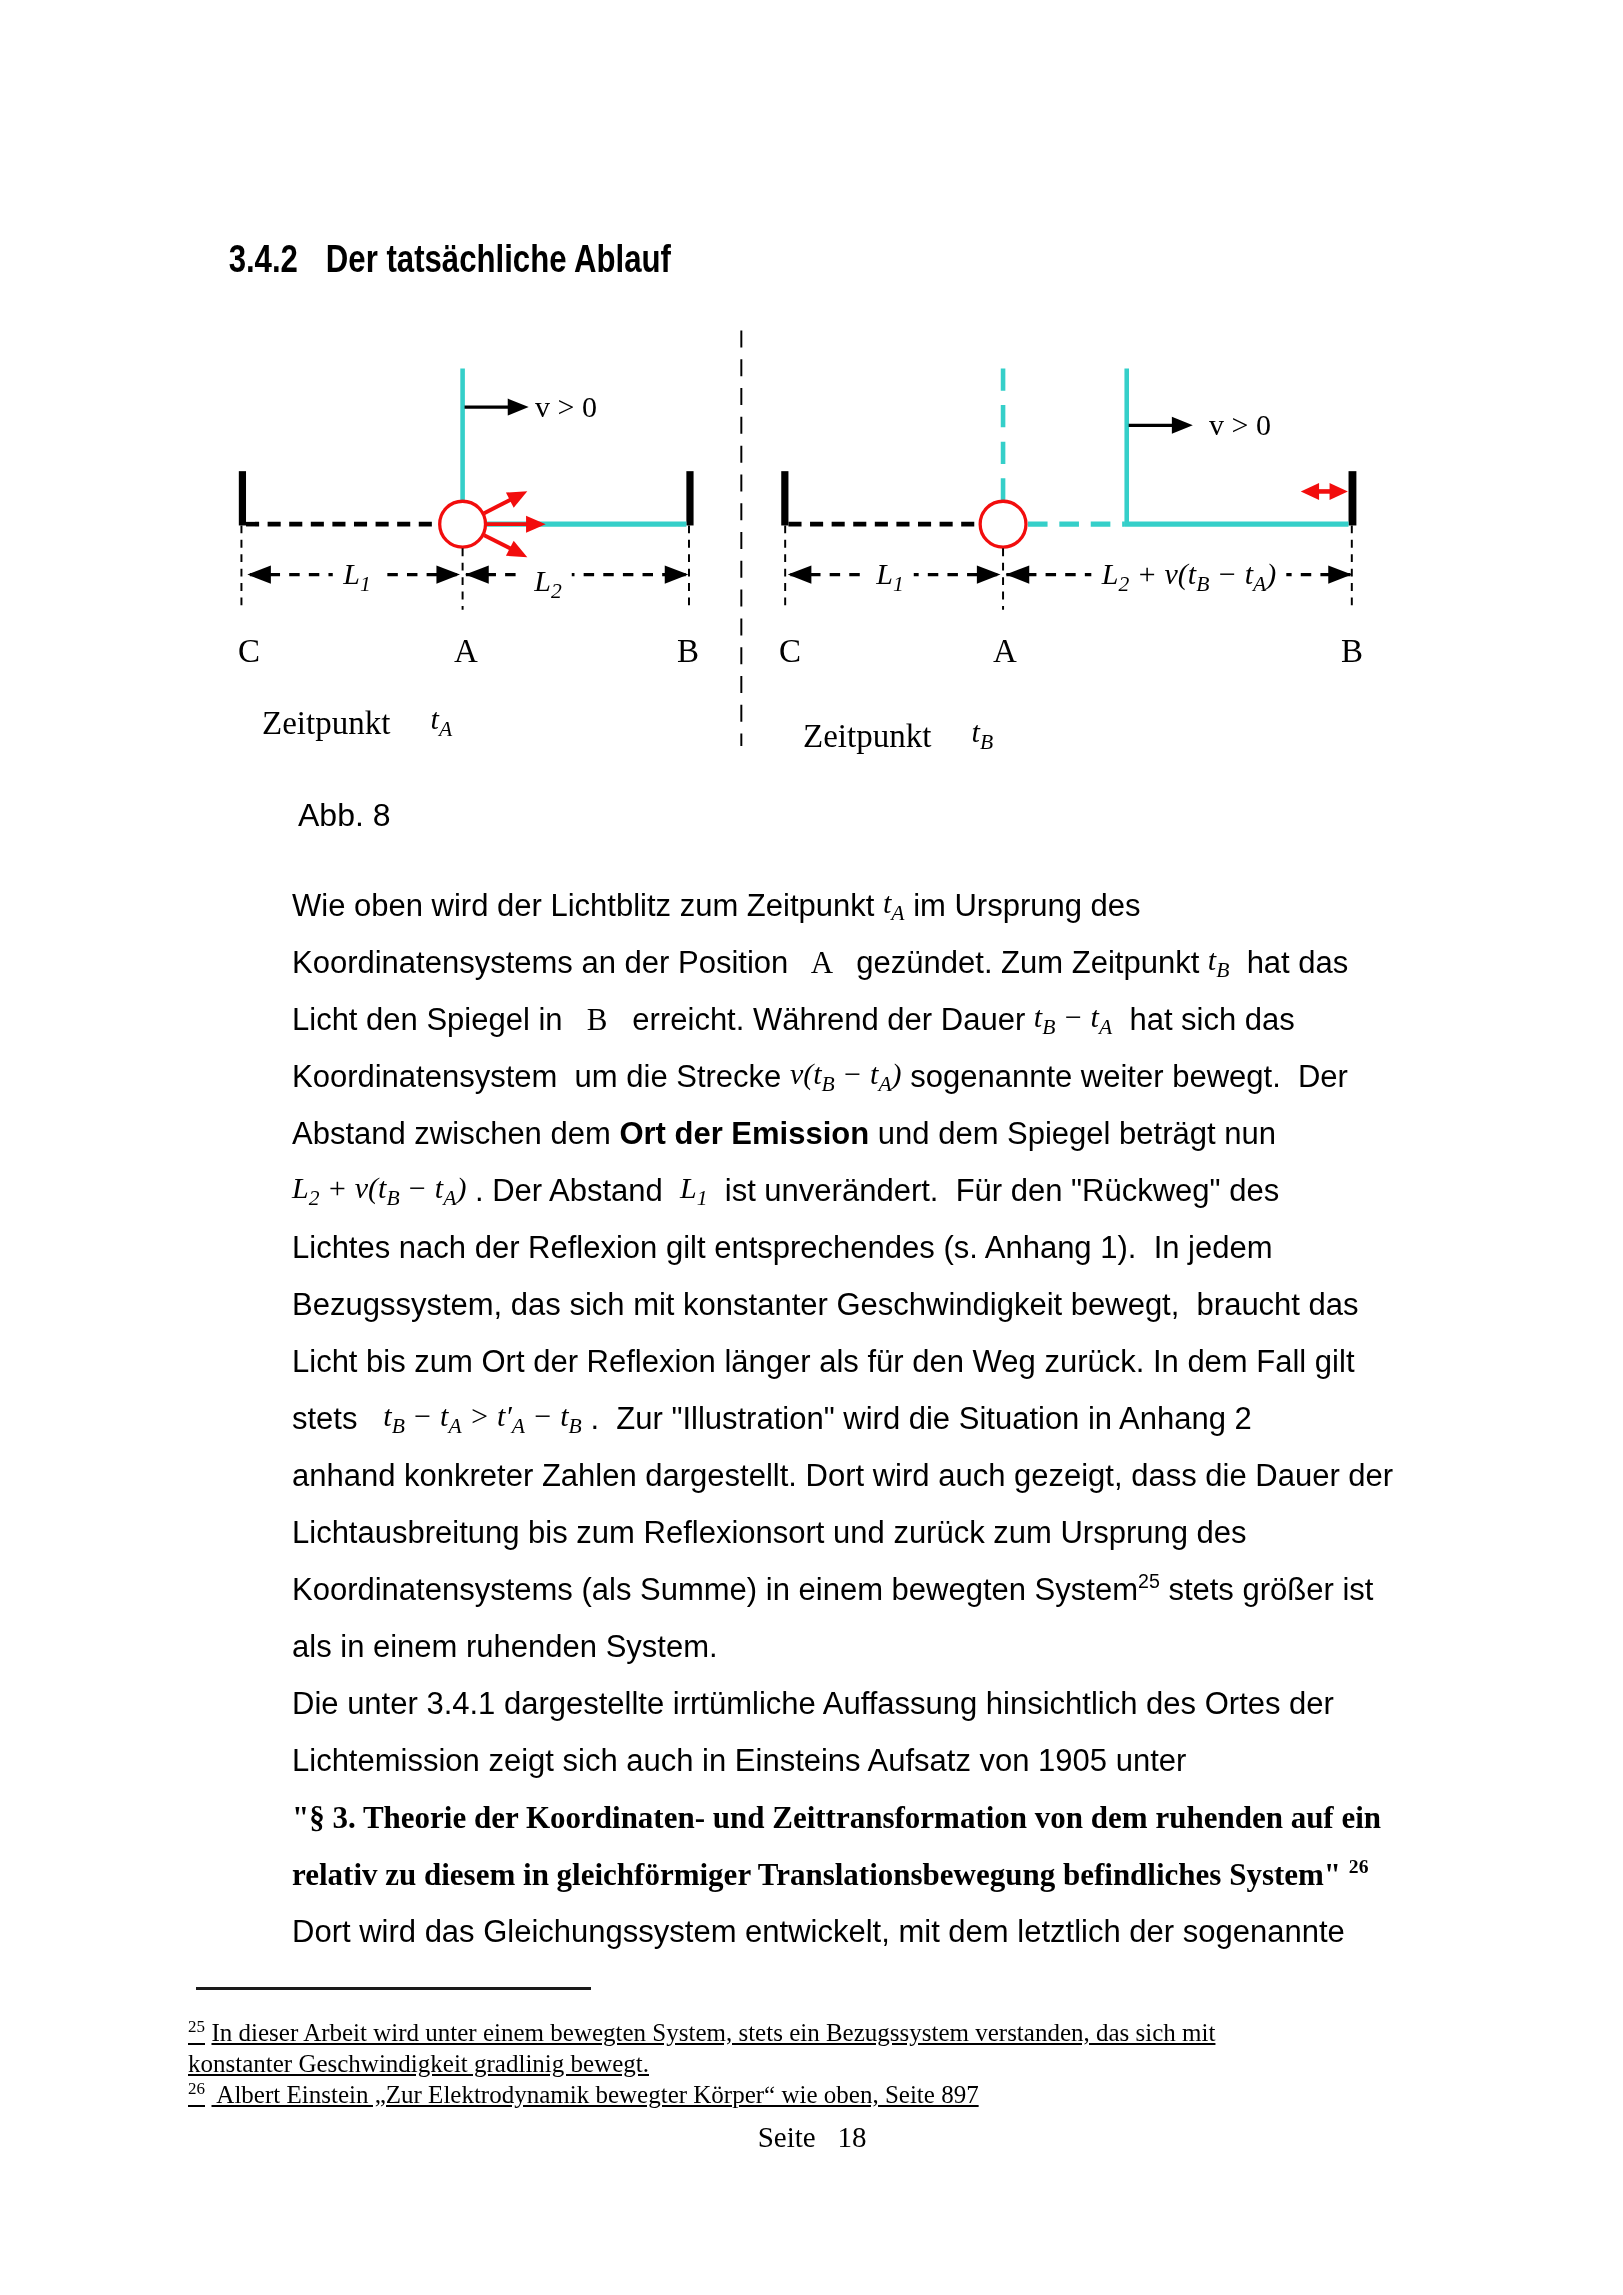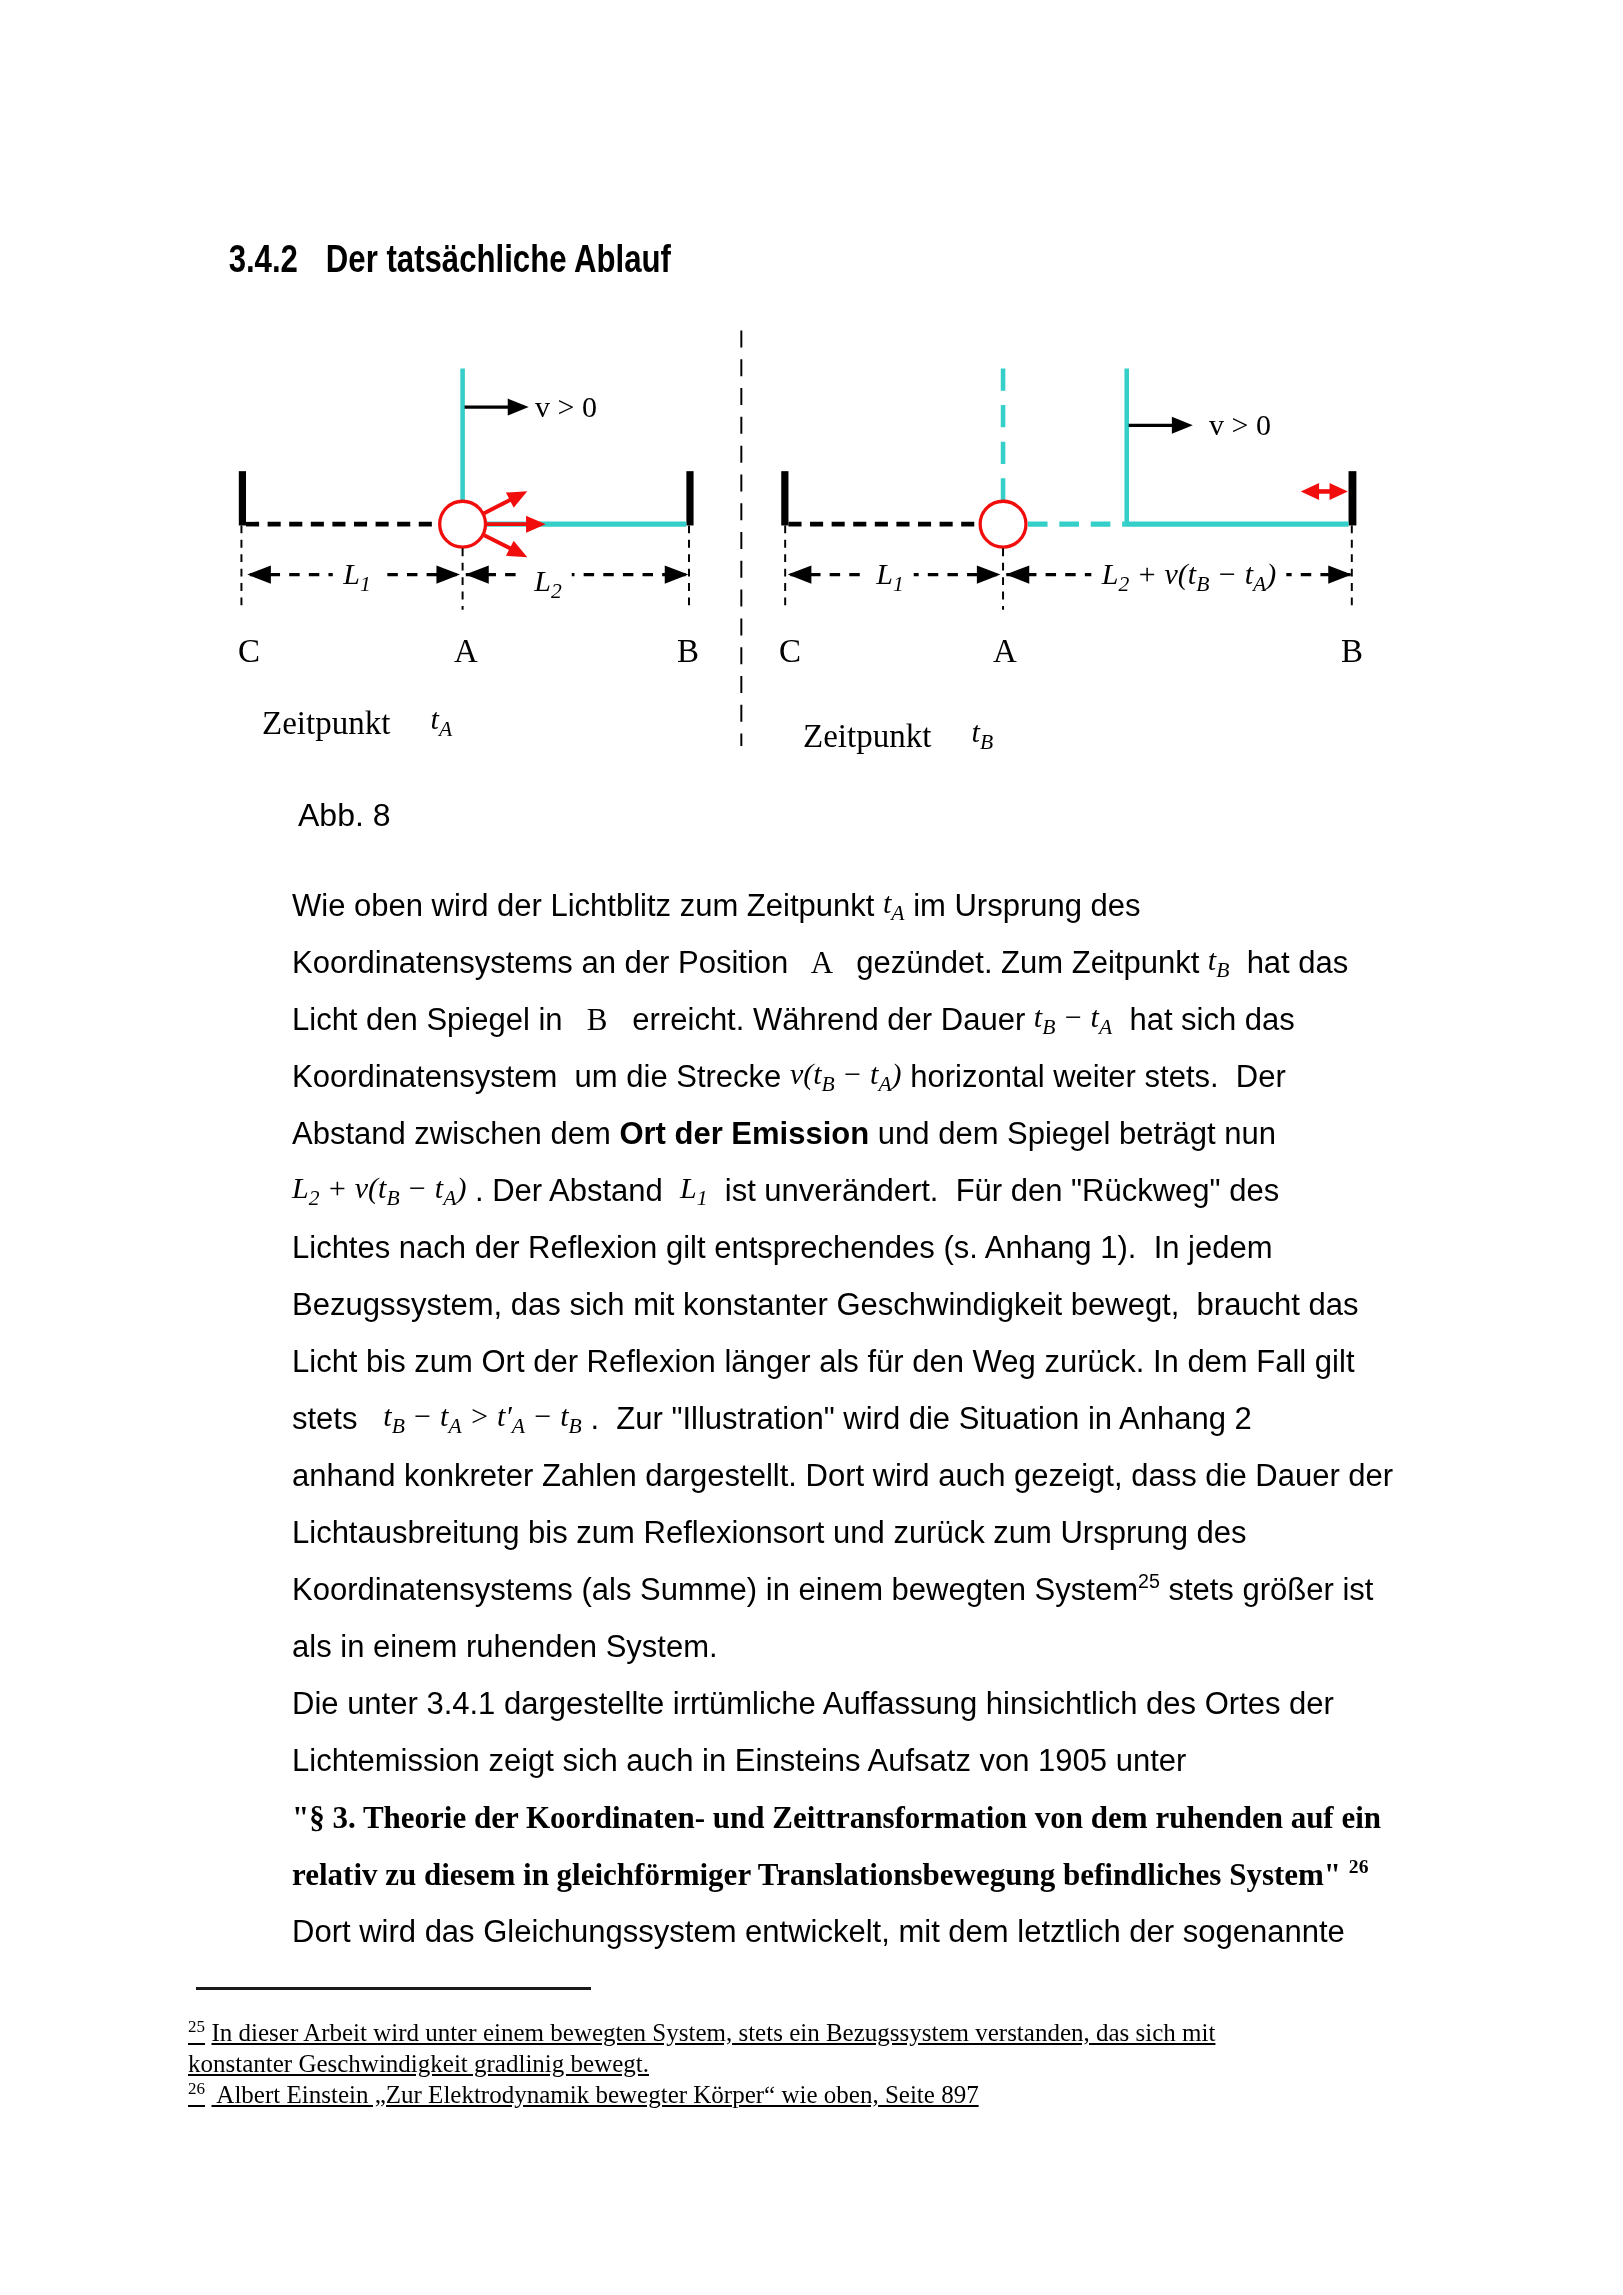--- a/index.html
+++ b/index.html
@@ -138,21 +138,21 @@
 
   <div class="zeit" style="left:262px;top:705px;"><span>Zeitpunkt </span><span class="math">t<sub>A</sub></span></div>
   <div class="zeit" style="left:803px;top:718px;"><span>Zeitpunkt </span><span class="math">t<sub>B</sub></span></div>
 
   <div class="caption">Abb. 8</div>
 
   <div class="body-text" id="body-lines">
       <div class="line"><span class="seg-sans">Wie oben wird der Lichtblitz zum Zeitpunkt </span><span class="math">t<sub>A</sub></span><span class="seg-sans"> im Ursprung des</span></div>
       <div class="line"><span class="seg-sans">Koordinatensystems an der Position </span><span class="seg-serif">  A </span><span class="seg-sans">  gezündet. Zum Zeitpunkt </span><span class="math">t<sub>B</sub></span><span class="seg-sans">  hat das</span></div>
       <div class="line"><span class="seg-sans">Licht den Spiegel in </span><span class="seg-serif">  B </span><span class="seg-sans">  erreicht. Während der Dauer </span><span class="math">t<sub>B</sub> − t<sub>A</sub></span><span class="seg-sans">  hat sich das</span></div>
-      <div class="line"><span class="seg-sans">Koordinatensystem  um die Strecke </span><span class="math">v(t<sub>B</sub> − t<sub>A</sub>)</span><span class="seg-sans"> horizontal weiter stets.  Der</span></div>
+      <div class="line"><span class="seg-sans">Koordinatensystem  um die Strecke </span><span class="math">v(t<sub>B</sub> − t<sub>A</sub>)</span><span class="seg-sans"> sogenannte weiter bewegt.  Der</span></div>
       <div class="line"><span class="seg-sans">Abstand zwischen dem </span><span class="seg-sans seg-bold">Ort der Emission</span><span class="seg-sans"> und dem Spiegel beträgt nun</span></div>
       <div class="line"><span class="math">L<sub>2</sub> + v(t<sub>B</sub> − t<sub>A</sub>)</span><span class="seg-sans"> . Der Abstand  </span><span class="math">L<sub>1</sub></span><span class="seg-sans">  ist unverändert.  Für den "Rückweg" des</span></div>
       <div class="line"><span class="seg-sans">Lichtes nach der Reflexion gilt entsprechendes (s. Anhang 1).  In jedem</span></div>
       <div class="line"><span class="seg-sans">Bezugssystem, das sich mit konstanter Geschwindigkeit bewegt,  braucht das</span></div>
       <div class="line"><span class="seg-sans">Licht bis zum Ort der Reflexion länger als für den Weg zurück. In dem Fall gilt</span></div>
       <div class="line"><span class="seg-sans">stets   </span><span class="math">t<sub>B</sub> − t<sub>A</sub> &gt; t′<sub>A</sub> − t<sub>B</sub></span><span class="seg-sans"> .  Zur "Illustration" wird die Situation in Anhang 2</span></div>
       <div class="line"><span class="seg-sans">anhand konkreter Zahlen dargestellt. Dort wird auch gezeigt, dass die Dauer der</span></div>
       <div class="line"><span class="seg-sans">Lichtausbreitung bis zum Reflexionsort und zurück zum Ursprung des</span></div>
       <div class="line"><span class="seg-sans">Koordinatensystems (als Summe) in einem bewegten System</span><span class="seg-sup">25</span><span class="seg-sans"> stets größer ist</span></div>
       <div class="line"><span class="seg-sans">als in einem ruhenden System.</span></div>
@@ -163,15 +163,16 @@
       <div class="line"><span class="seg-sans">Dort wird das Gleichungssystem entwickelt, mit dem letztlich der sogenannte</span></div>
     </div>
 
   <div class="fn-rule"></div>
   <div class="footnotes" id="footnotes">
       <div class="fn-line"><span class="fn-sup">25</span><span>In dieser Arbeit wird unter einem bewegten System, stets ein Bezugssystem verstanden, das sich mit</span></div>
       <div class="fn-line"><span>konstanter Geschwindigkeit gradlinig bewegt.</span></div>
       <div class="fn-line"><span class="fn-sup">26</span><span> Albert Einstein „Zur Elektrodynamik bewegter Körper“ wie oben, Seite 897</span></div>
     </div>
 
+  <div class="page-number"><span>Seite</span>   <span>18</span></div>
 
 </div>
 
 
 </body></html>

